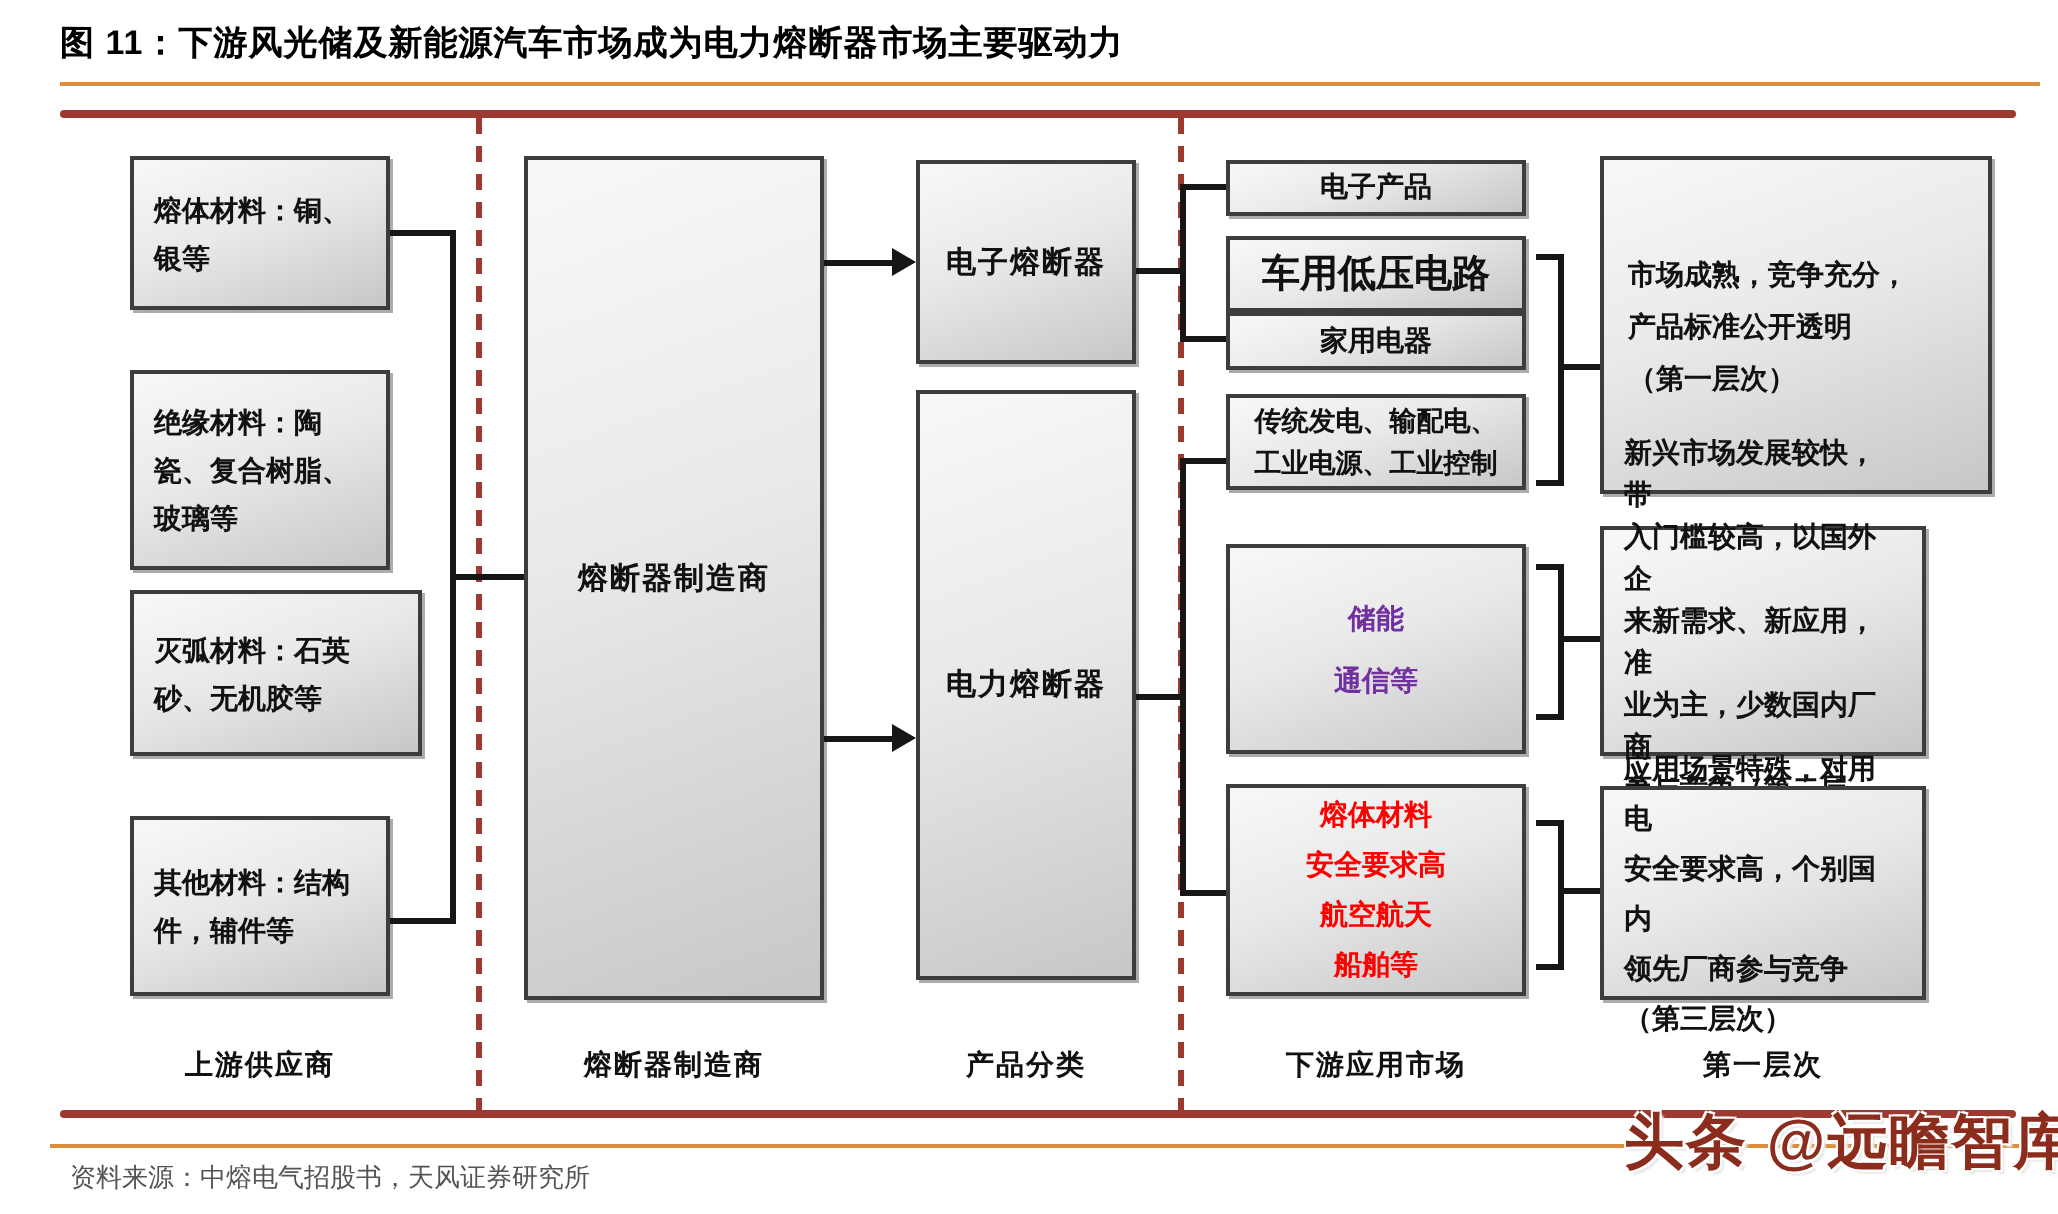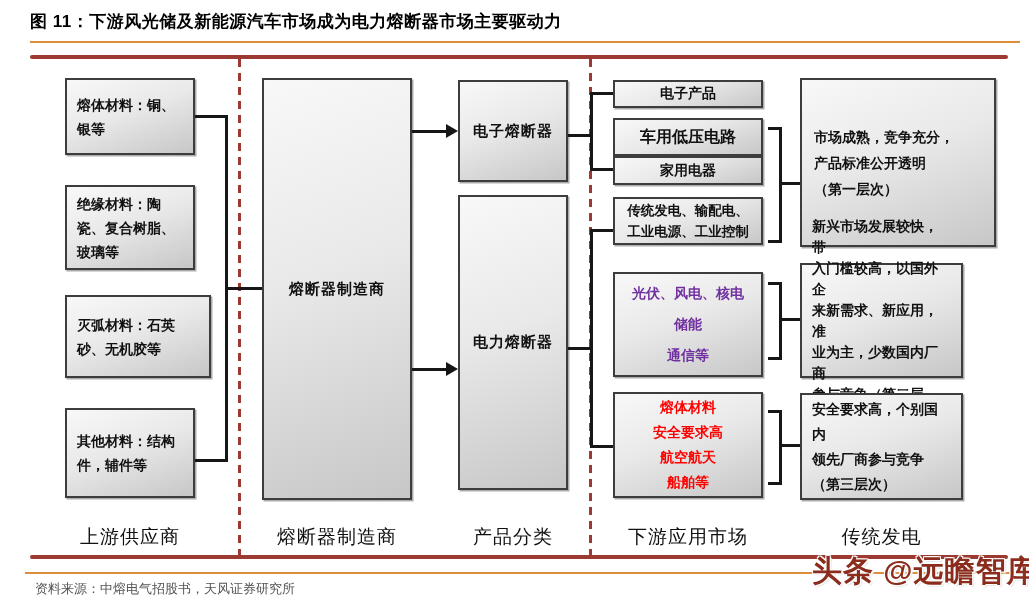--- a/index.html
+++ b/index.html
@@ -30,21 +30,21 @@
     position:absolute;width:3px;
     background-image:repeating-linear-gradient(to bottom,#9c3a31 0px,#9c3a31 8px,transparent 8px,transparent 14px);
   }
   .orangeline{position:absolute;height:2px;background:#dd8e3d;}
   .arrowhead{
     position:absolute;width:0;height:0;
     border-top:7px solid transparent;border-bottom:7px solid transparent;
     border-left:12px solid #161616;
   }
   .section-label{
-    position:absolute;top:524px;font-size:19px;font-weight:normal;color:#111;
+    position:absolute;top:524px;font-size:14px;font-weight:bold;color:#111;
     text-align:center;letter-spacing:1px;
   }
   .title{
     position:absolute;left:30px;top:10px;font-size:17px;font-weight:bold;color:#000;
     letter-spacing:.5px;
   }
   .footer-src{position:absolute;left:35px;top:580px;font-size:13px;color:#545454;}
   .watermark{
     position:absolute;left:792px;top:551px;font-size:30px;font-weight:bold;color:#8b2c1c;
     letter-spacing:1px;white-space:nowrap;
@@ -63,21 +63,21 @@
 <div class="orangeline" style="left:30px;top:41px;width:990px;"></div>
 
 <div class="redline" style="left:30px;top:55px;width:978px;"></div>
 <div class="redline" style="left:30px;top:555px;width:978px;"></div>
 <div class="dashv" style="left:238px;top:59px;height:496px;"></div>
 <div class="dashv" style="left:589px;top:59px;height:496px;"></div>
 
 <div class="box left-text f14" style="left:65px;top:78px;width:130px;height:77px;">
   <span>熔体材料：铜、银等</span>
 </div>
-<div class="box left-text f14" style="left:65px;top:185px;width:130px;height:85px;">
+<div class="box left-text f14" style="left:65px;top:185px;width:130px;height:100px;">
   <span>绝缘材料：陶瓷、复合树脂、玻璃等</span>
 </div>
 <div class="box left-text f14" style="left:65px;top:295px;width:146px;height:83px;">
   <span>灭弧材料：石英砂、无机胶等</span>
 </div>
 <div class="box left-text f14" style="left:65px;top:408px;width:130px;height:90px;">
   <span>其他材料：结构件，辅件等</span>
 </div>
 
 <div class="hline" style="left:195px;top:115px;width:33px;"></div>
@@ -107,32 +107,31 @@
 <div class="hline" style="left:590px;top:168px;width:23px;"></div>
 
 <div class="hline" style="left:568px;top:347px;width:25px;"></div>
 <div class="vline" style="left:590px;top:229px;height:219px;"></div>
 <div class="hline" style="left:590px;top:229px;width:23px;"></div>
 <div class="hline" style="left:590px;top:445px;width:23px;"></div>
 
 <div class="box center-text" style="left:613px;top:80px;width:150px;height:28px;font-size:14px;">
   <span>电子产品</span>
 </div>
-<div class="box center-text" style="left:613px;top:118px;width:150px;height:38px;font-size:16px;">
+<div class="box center-text" style="left:613px;top:118px;width:150px;height:38px;font-size:19px;">
   <span>车用低压电路</span>
 </div>
 <div class="box center-text" style="left:613px;top:156px;width:150px;height:29px;font-size:14px;">
   <span>家用电器</span>
 </div>
 <div class="box center-text" style="left:613px;top:197px;width:150px;height:48px;font-size:13.5px;line-height:21px;">
   <div>传统发电、输配电、</div>
   <div>工业电源、工业控制</div>
 </div>
 <div class="box center-text purple" style="left:613px;top:272px;width:150px;height:105px;font-size:14px;line-height:31px;">
-  <div>光伏、风电、核电</div>
   <div>储能</div>
   <div>通信等</div>
 </div>
 <div class="box center-text redtext" style="left:613px;top:392px;width:150px;height:106px;font-size:14px;line-height:25px;">
   <div>熔体材料</div>
   <div>安全要求高</div>
   <div>航空航天</div>
   <div>船舶等</div>
 </div>
 
@@ -157,26 +156,27 @@
   <div>（第一层次）</div>
 </div>
 <div class="box left-text" style="left:800px;top:263px;width:163px;height:115px;font-size:14px;line-height:21px;padding:4px 10px;">
   <div>新兴市场发展较快，带</div>
   <div>入门槛较高，以国外企</div>
   <div>来新需求、新应用，准</div>
   <div>业为主，少数国内厂商</div>
   <div>参与竞争（第二层次）</div>
 </div>
 <div class="box left-text" style="left:800px;top:393px;width:163px;height:107px;font-size:14px;line-height:25px;padding:4px 10px;">
+  <div>应用场景特殊，对用电</div>
   <div>安全要求高，个别国内</div>
   <div>领先厂商参与竞争</div>
   <div>（第三层次）</div>
 </div>
 
 <div class="section-label" style="left:65px;width:130px;">上游供应商</div>
 <div class="section-label" style="left:262px;width:150px;">熔断器制造商</div>
 <div class="section-label" style="left:458px;width:110px;">产品分类</div>
 <div class="section-label" style="left:613px;width:150px;">下游应用市场</div>
-<div class="section-label" style="left:800px;width:163px;">传统发电</div>
+<div class="section-label" style="left:800px;width:163px;">第一层次</div>
 
 <div class="orangeline" style="left:25px;top:572px;width:1004px;"></div>
 <div class="footer-src">资料来源：中熔电气招股书，天风证券研究所</div>
 <div class="watermark">头条 @远瞻智库</div>
 
 </body></html>

